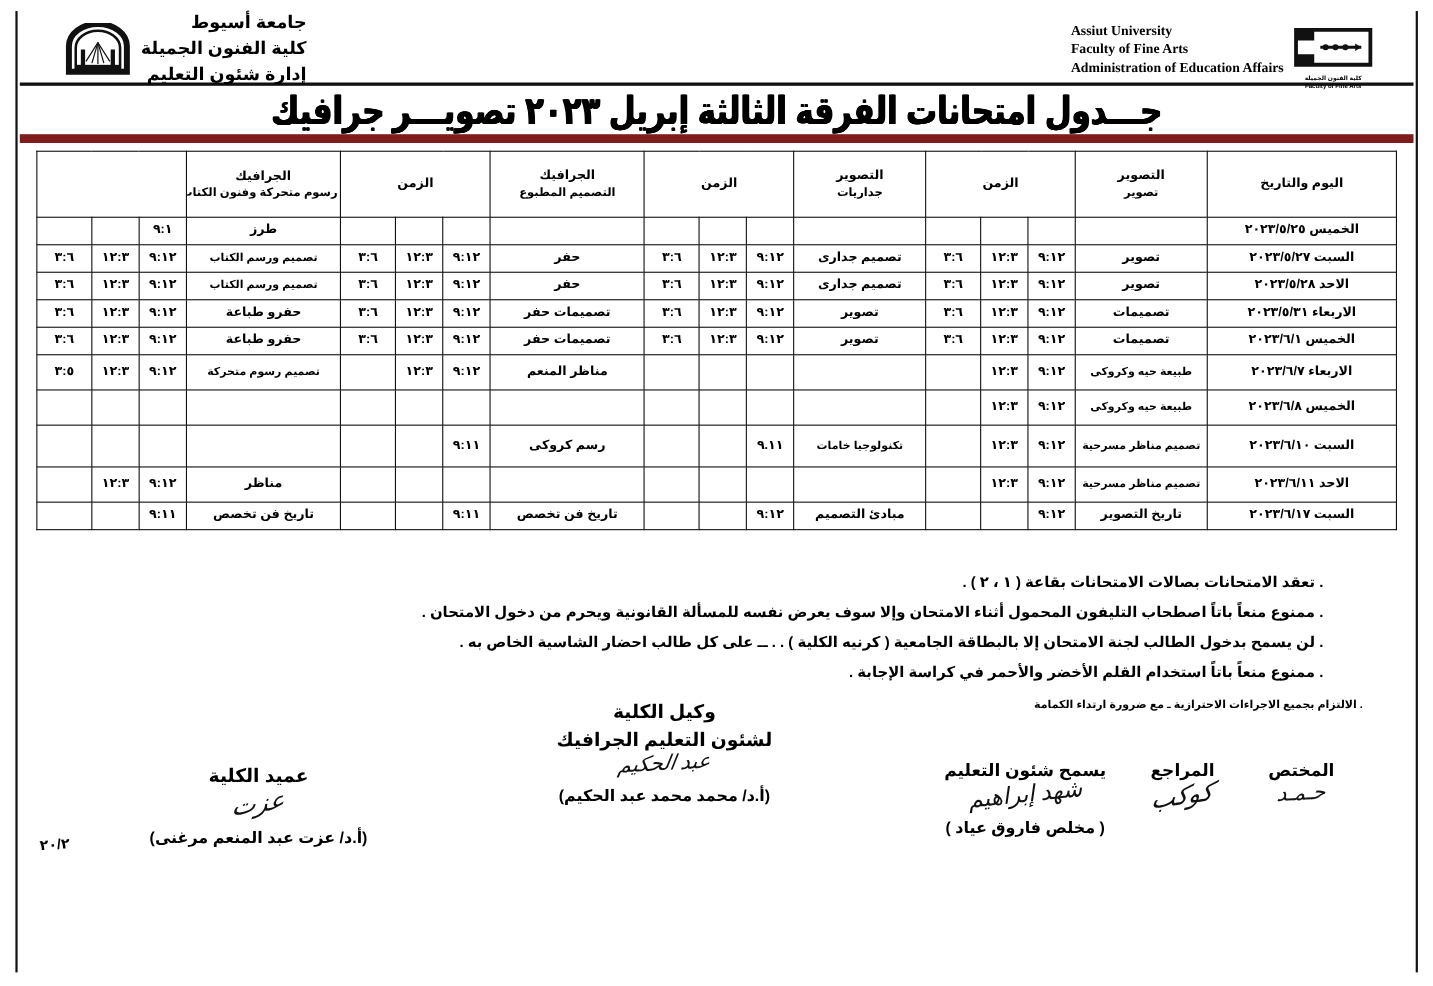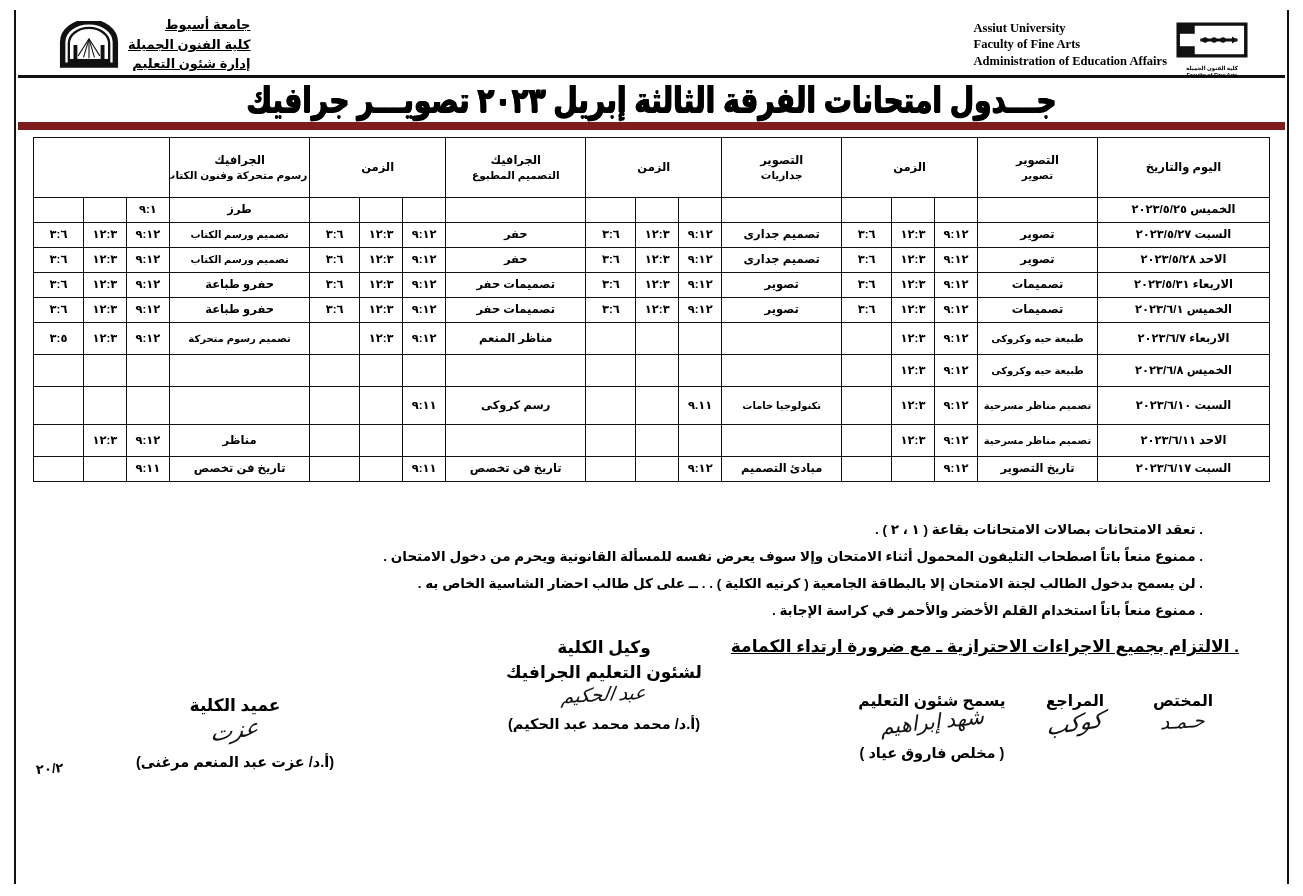--- a/index.html
+++ b/index.html
@@ -31,43 +31,42 @@
     height:64px;
     display:flex;
     align-items:center;
     justify-content:space-between;
     padding:0 34px 0 40px;
     box-sizing:border-box;
     border-bottom:3px solid #111;
   }
   .hdr-ar{
     direction:rtl;text-align:right;
-    font-size:13px;line-height:1.5;font-weight:bold;
+    font-size:16px;line-height:1.5;font-weight:bold;
     letter-spacing:1px;
     filter:blur(.15px);
-    text-decoration:underline;
   }
   .hdr-en{
     direction:ltr;text-align:left;
     font-size:12.5px;line-height:1.32;font-weight:bold;
     font-family:"Liberation Serif","DejaVu Serif",serif;
   }
   .logo-right{
     width:62px;height:48px;margin-right:8px;flex:0 0 auto;
   }
   .logo-left{
     width:78px;height:44px;margin-left:6px;flex:0 0 auto;
     position:relative;
   }
   .logo-cap{
     font-size:5.5px;font-weight:bold;text-align:center;
     line-height:1.15;margin-top:1px;white-space:nowrap;
   }
   .hdr-right-wrap{display:flex;align-items:center;}
-  .hdr-left-wrap{display:flex;}
+  .hdr-left-wrap{display:flex;align-items:center;}
 
   
   .title-row{
     height:44px;
     display:flex;align-items:center;justify-content:center;
     border-bottom:8px solid #7f1d1d;
   }
   .title{
     font-size:28px;font-weight:bold;
     direction:rtl;
@@ -123,21 +122,21 @@
     font-size:13.5px;font-weight:bold;
     line-height:2.0;
   }
   .notes .line{white-space:nowrap;}
   .note-wrap{display:flex;flex-direction:column;align-items:flex-start;padding-right:40px;}
 
   
   .sig-area{position:relative;margin-top:12px;height:150px;direction:rtl;}
   .sig-last-note{
     position:absolute;top:0;right:46px;
-    font-size:17px;font-weight:bold;white-space:nowrap;text-decoration:underline;
+    font-size:10px;font-weight:bold;white-space:nowrap;
   }
   .sig-col{position:absolute;text-align:center;font-weight:bold;}
   .sig-title{font-size:15.5px;line-height:1.45;white-space:nowrap;}
   .sig-title.big{font-size:17px;}
   .sig-name{font-size:14.5px;white-space:nowrap;margin-top:12px;}
   .sig-mark{
     font-family:"Liberation Serif","DejaVu Serif",serif;
     font-style:italic;font-size:21px;font-weight:normal;
     transform:rotate(-6deg);
     white-space:nowrap;

